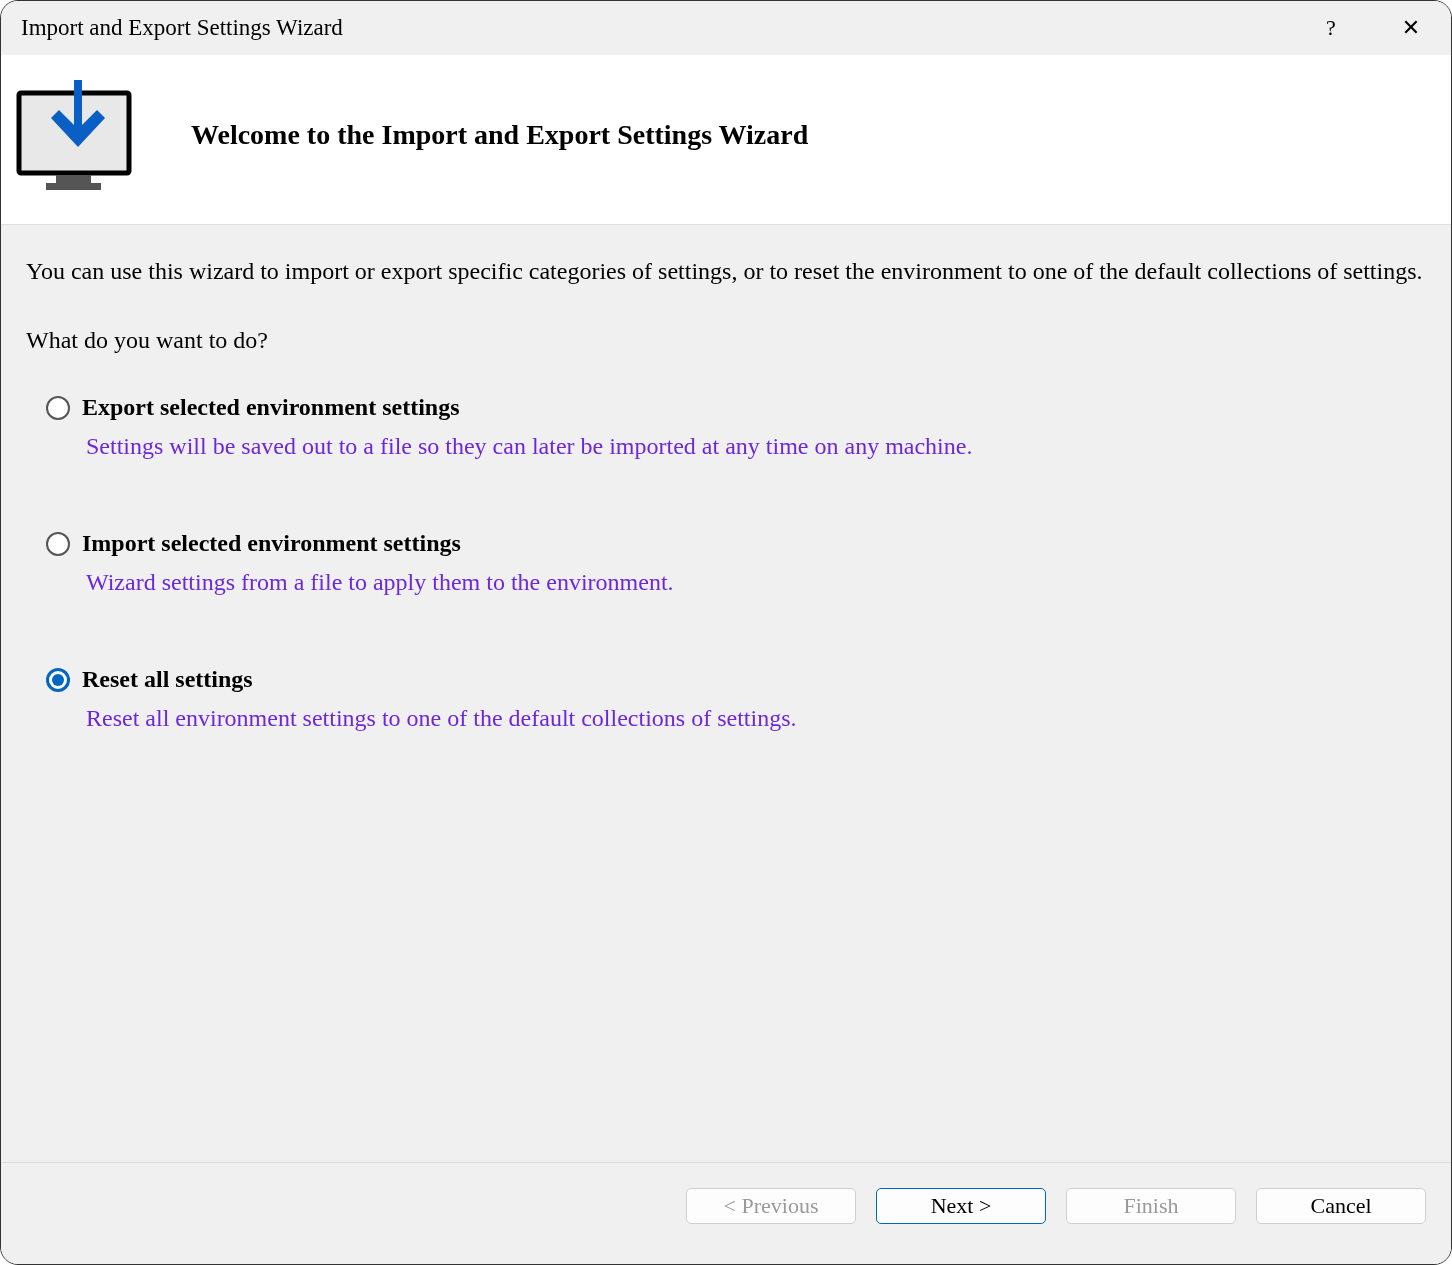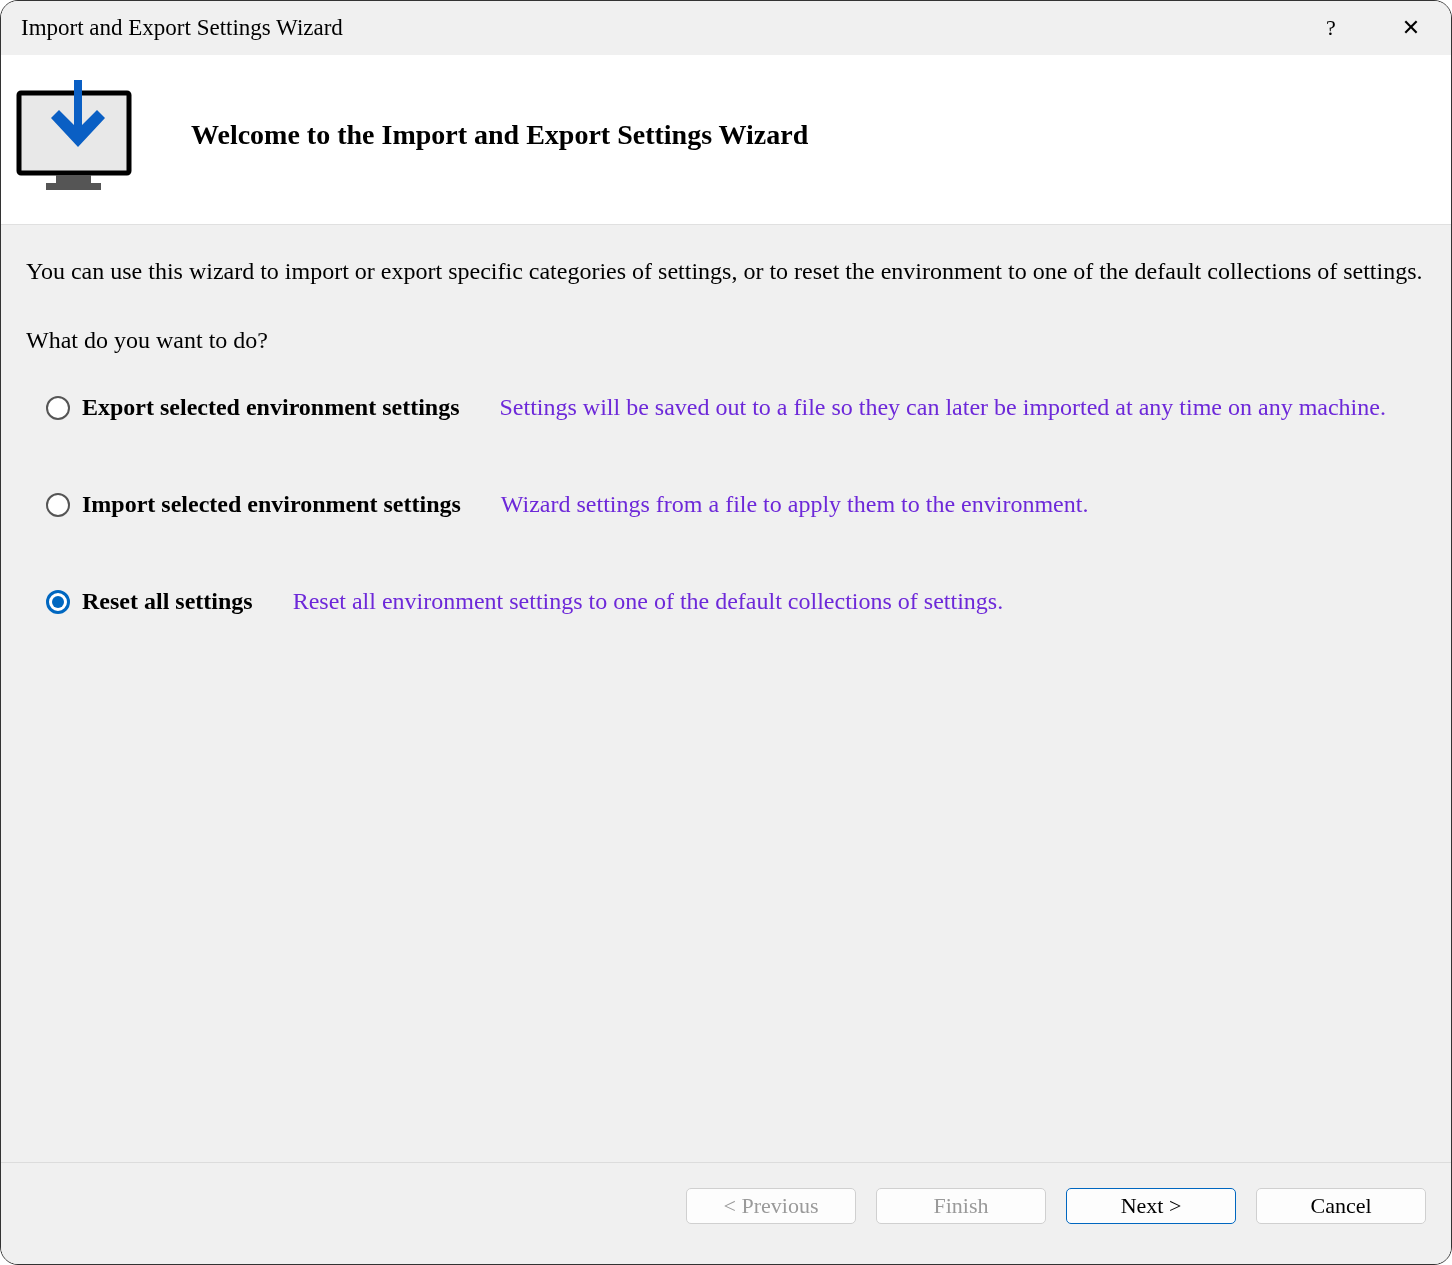--- a/index.html
+++ b/index.html
@@ -88,21 +88,22 @@
       margin-bottom: 40px;
     }
     .options {
       display: flex;
       flex-direction: column;
       gap: 70px;
       padding-left: 20px;
     }
     .option {
       display: flex;
-      flex-direction: row;
+      flex-direction: column;
+      gap: 12px;
     }
     .option-row {
       display: flex;
       align-items: center;
       gap: 12px;
     }
     .radio {
       width: 24px;
       height: 24px;
       border-radius: 50%;
@@ -213,17 +214,17 @@
           <div class="radio selected"></div>
           <div class="option-title">Reset all settings</div>
         </div>
         <div class="option-desc">Reset all environment settings to one of the default collections of settings.</div>
       </div>
     </div>
   </div>
 
   <div class="footer">
     <div class="btn disabled">&lt; Previous</div>
+    <div class="btn primary">Next &gt;</div>
     <div class="btn disabled">Finish</div>
-    <div class="btn primary">Next &gt;</div>
     <div class="btn">Cancel</div>
   </div>
 </div>
 
 </body></html>

